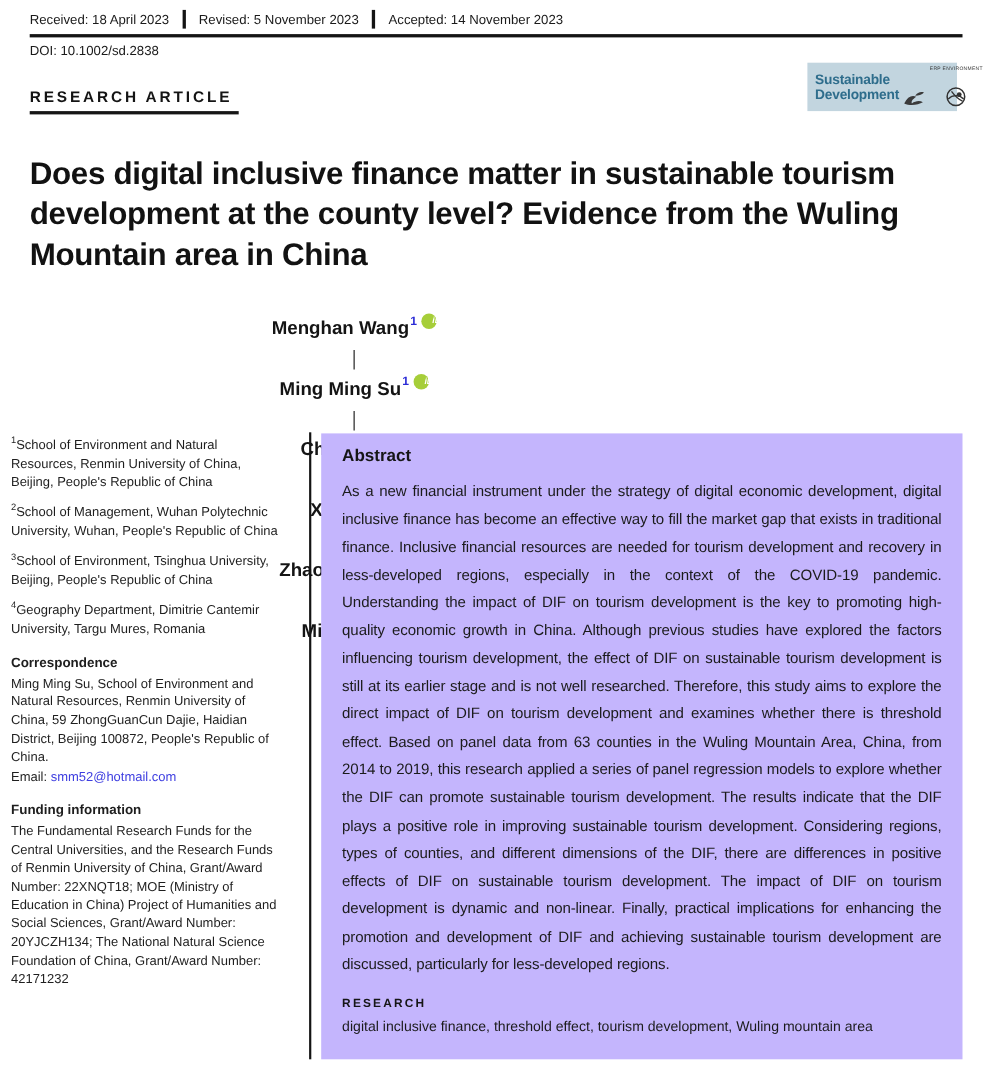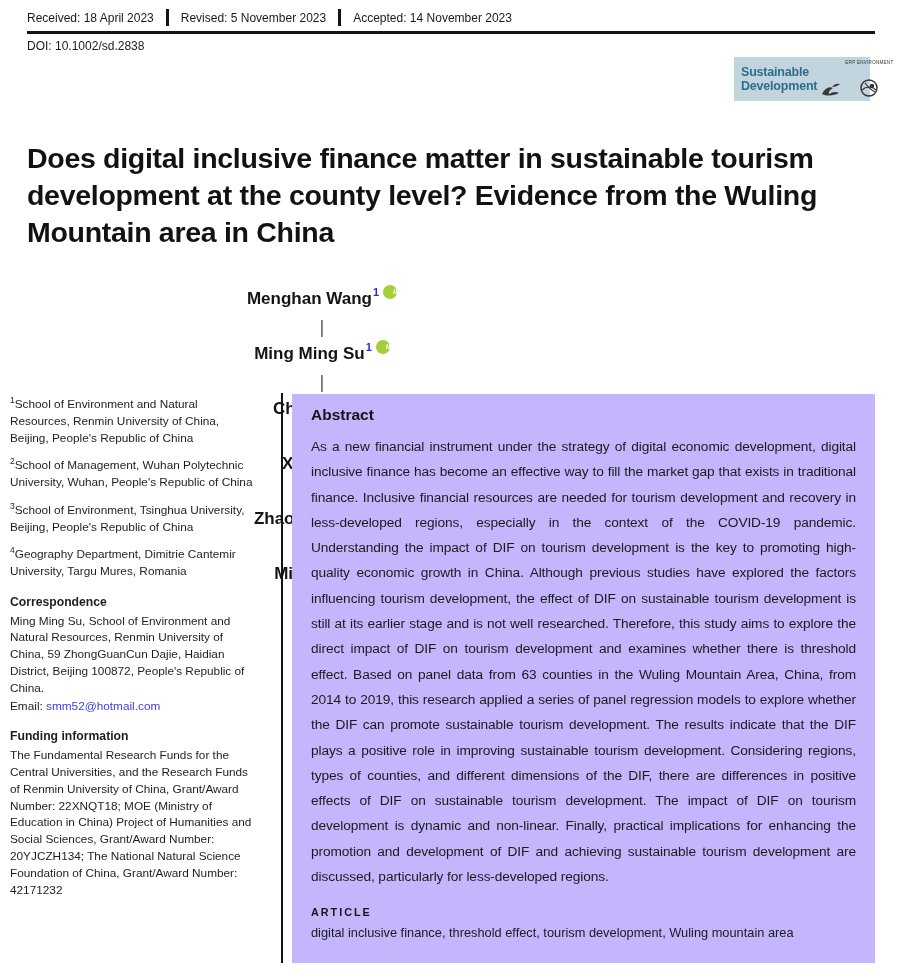--- a/index.html
+++ b/index.html
@@ -114,20 +114,21 @@
           <circle cx="10" cy="10" r="8" fill="none" stroke="#333" stroke-width="1.4"></circle>
           <path d="M3 12 C7 8, 13 8, 17 12" fill="none" stroke="#333" stroke-width="1.2"></path>
           <path d="M6 5 C9 9, 12 12, 16 14" fill="none" stroke="#333" stroke-width="1.2"></path>
           <circle cx="13" cy="8" r="2.2" fill="#333"></circle>
         </svg>
       </div>
       <div class="strip"></div>
     </div>
   </div>
 
+  <div class="ra-label">RESEARCH ARTICLE</div>
 
   <h1 class="title">Does digital inclusive finance matter in sustainable tourism development at the county level? Evidence from the Wuling Mountain area in China</h1>
 
   <div class="authors">
       <span class="author">
         <span>Menghan Wang</span>
         <sup>1</sup>
         <span class="orcid">iD</span>
       </span>
       <span class="asep">|</span>
@@ -173,17 +174,17 @@
 
     <div class="lc-heading">Funding information</div>
     <div>The Fundamental Research Funds for the Central Universities, and the Research Funds of Renmin University of China, Grant/Award Number: 22XNQT18; MOE (Ministry of Education in China) Project of Humanities and Social Sciences, Grant/Award Number: 20YJCZH134; The National Natural Science Foundation of China, Grant/Award Number: 42171232</div>
   </div>
 
   <div class="vdivider"></div>
 
   <div class="abstract-box">
     <div class="abstract-heading">Abstract</div>
     <div class="abstract-text">As a new financial instrument under the strategy of digital economic development, digital inclusive finance has become an effective way to fill the market gap that exists in traditional finance. Inclusive financial resources are needed for tourism development and recovery in less-developed regions, especially in the context of the COVID-19 pandemic. Understanding the impact of DIF on tourism development is the key to promoting high-quality economic growth in China. Although previous studies have explored the factors influencing tourism development, the effect of DIF on sustainable tourism development is still at its earlier stage and is not well researched. Therefore, this study aims to explore the direct impact of DIF on tourism development and examines whether there is threshold effect. Based on panel data from 63 counties in the Wuling Mountain Area, China, from 2014 to 2019, this research applied a series of panel regression models to explore whether the DIF can promote sustainable tourism development. The results indicate that the DIF plays a positive role in improving sustainable tourism development. Considering regions, types of counties, and different dimensions of the DIF, there are differences in positive effects of DIF on sustainable tourism development. The impact of DIF on tourism development is dynamic and non-linear. Finally, practical implications for enhancing the promotion and development of DIF and achieving sustainable tourism development are discussed, particularly for less-developed regions.</div>
-    <div class="kw-heading">ARTICLE</div>
+    <div class="kw-heading">RESEARCH</div>
     <div class="kw-text">digital inclusive finance, threshold effect, tourism development, Wuling mountain area</div>
   </div>
 
 </div>
 
 </body></html>

